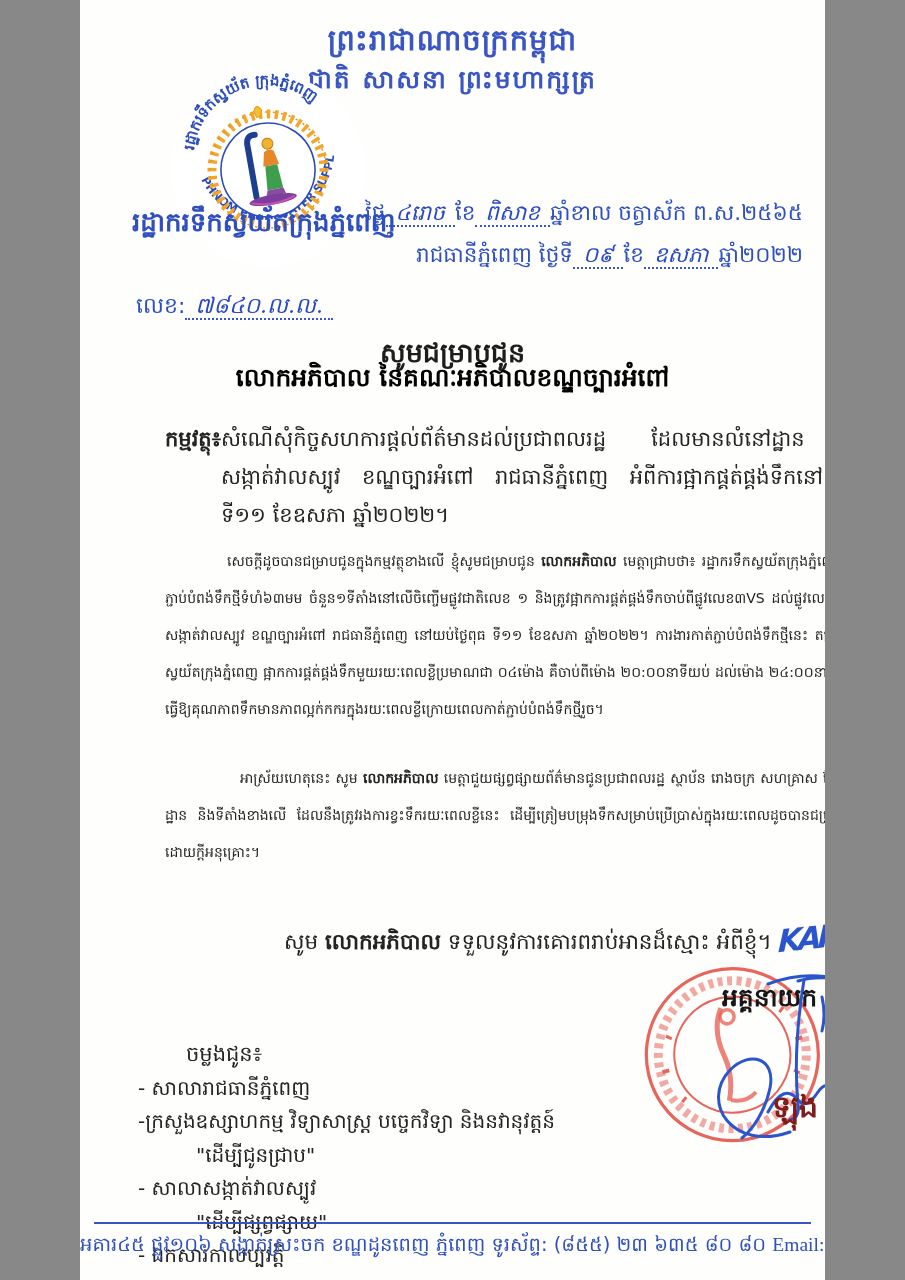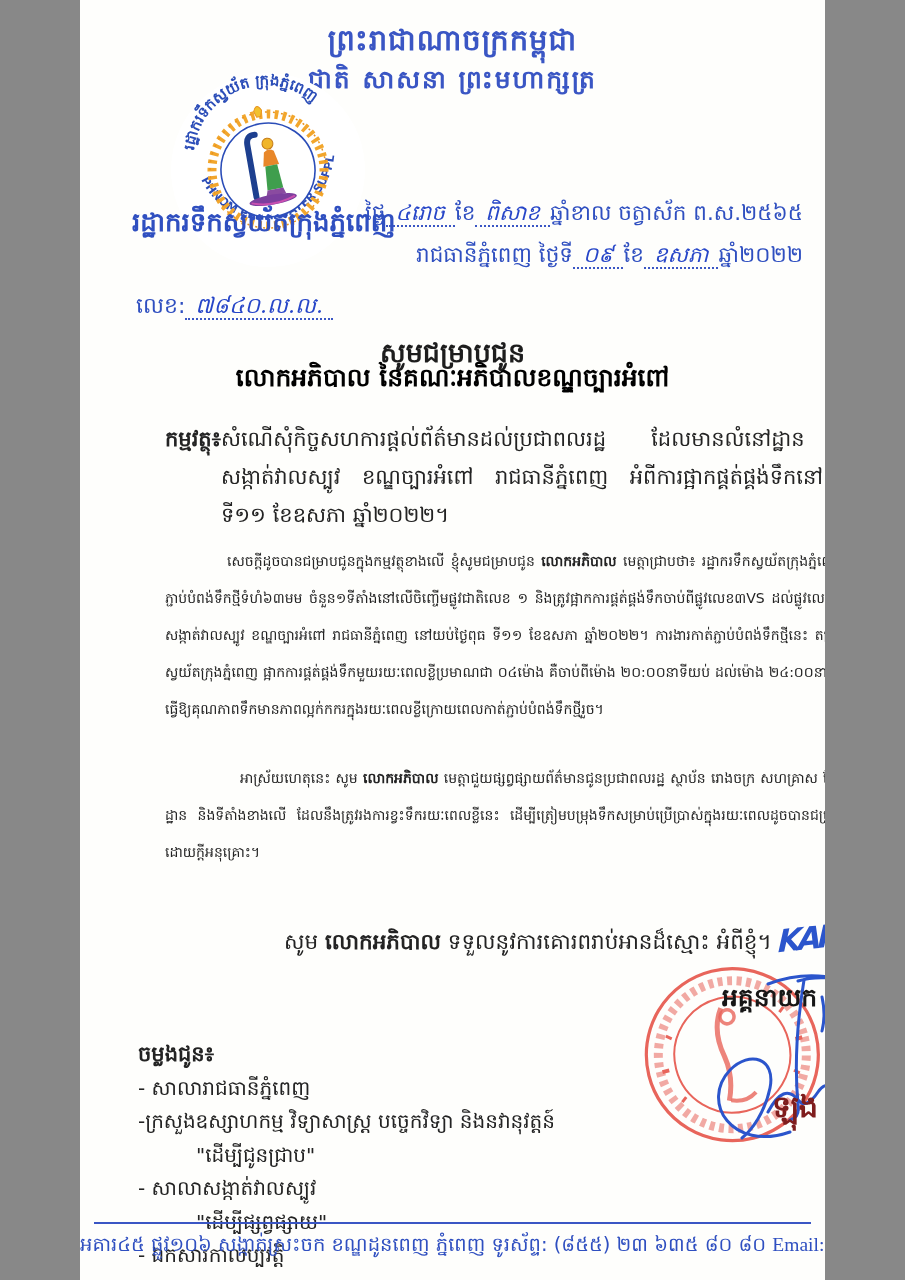--- a/index.html
+++ b/index.html
@@ -39,21 +39,21 @@
   .closing { position:absolute; left:204px; top:920px; font-size:21.5px; white-space:nowrap; }
   .initials { display:inline-block; margin-left:6px; color:#2b55cc; font-weight:bold;
     font-style:italic; font-size:31px; transform:rotate(-6deg) skewX(-8deg); letter-spacing:-4px; }
   
   .stamp { position:absolute; left:540px; top:958px; width:240px; height:195px; z-index:1; opacity:.92; }
   .sig-title { position:absolute; left:642px; top:982px; z-index:3; font-weight:bold; font-size:25px; color:#161616; }
   .sig-strokes { position:absolute; left:592px; top:962px; width:310px; height:200px; z-index:2; }
   .sig-name { position:absolute; left:692px; top:1088px; z-index:3; font-weight:bold; font-size:30px; color:#7f1d1d; white-space:nowrap; }
   
   .cc { position:absolute; left:58px; top:1038px; font-size:20px; line-height:33.5px; color:#232323; }
-  .cc-label { font-weight:bold; font-size:21px; }
+  .cc-label { font-weight:normal; font-size:21px;margin-left:48px; }
   .cc-quote { padding-left:58px; }
   
   .footer-rule { position:absolute; left:14px; right:14px; top:1222px; border-top:2.5px solid #3a56c4; }
   .footer-text { position:absolute; left:0; top:1232px; width:100%; text-align:center;
     color:#2f4fc0; font-size:19.5px; white-space:nowrap; }
   .footer-email { font-family:"Liberation Serif", serif; }
 </style>
 </head>
 <body>
 

